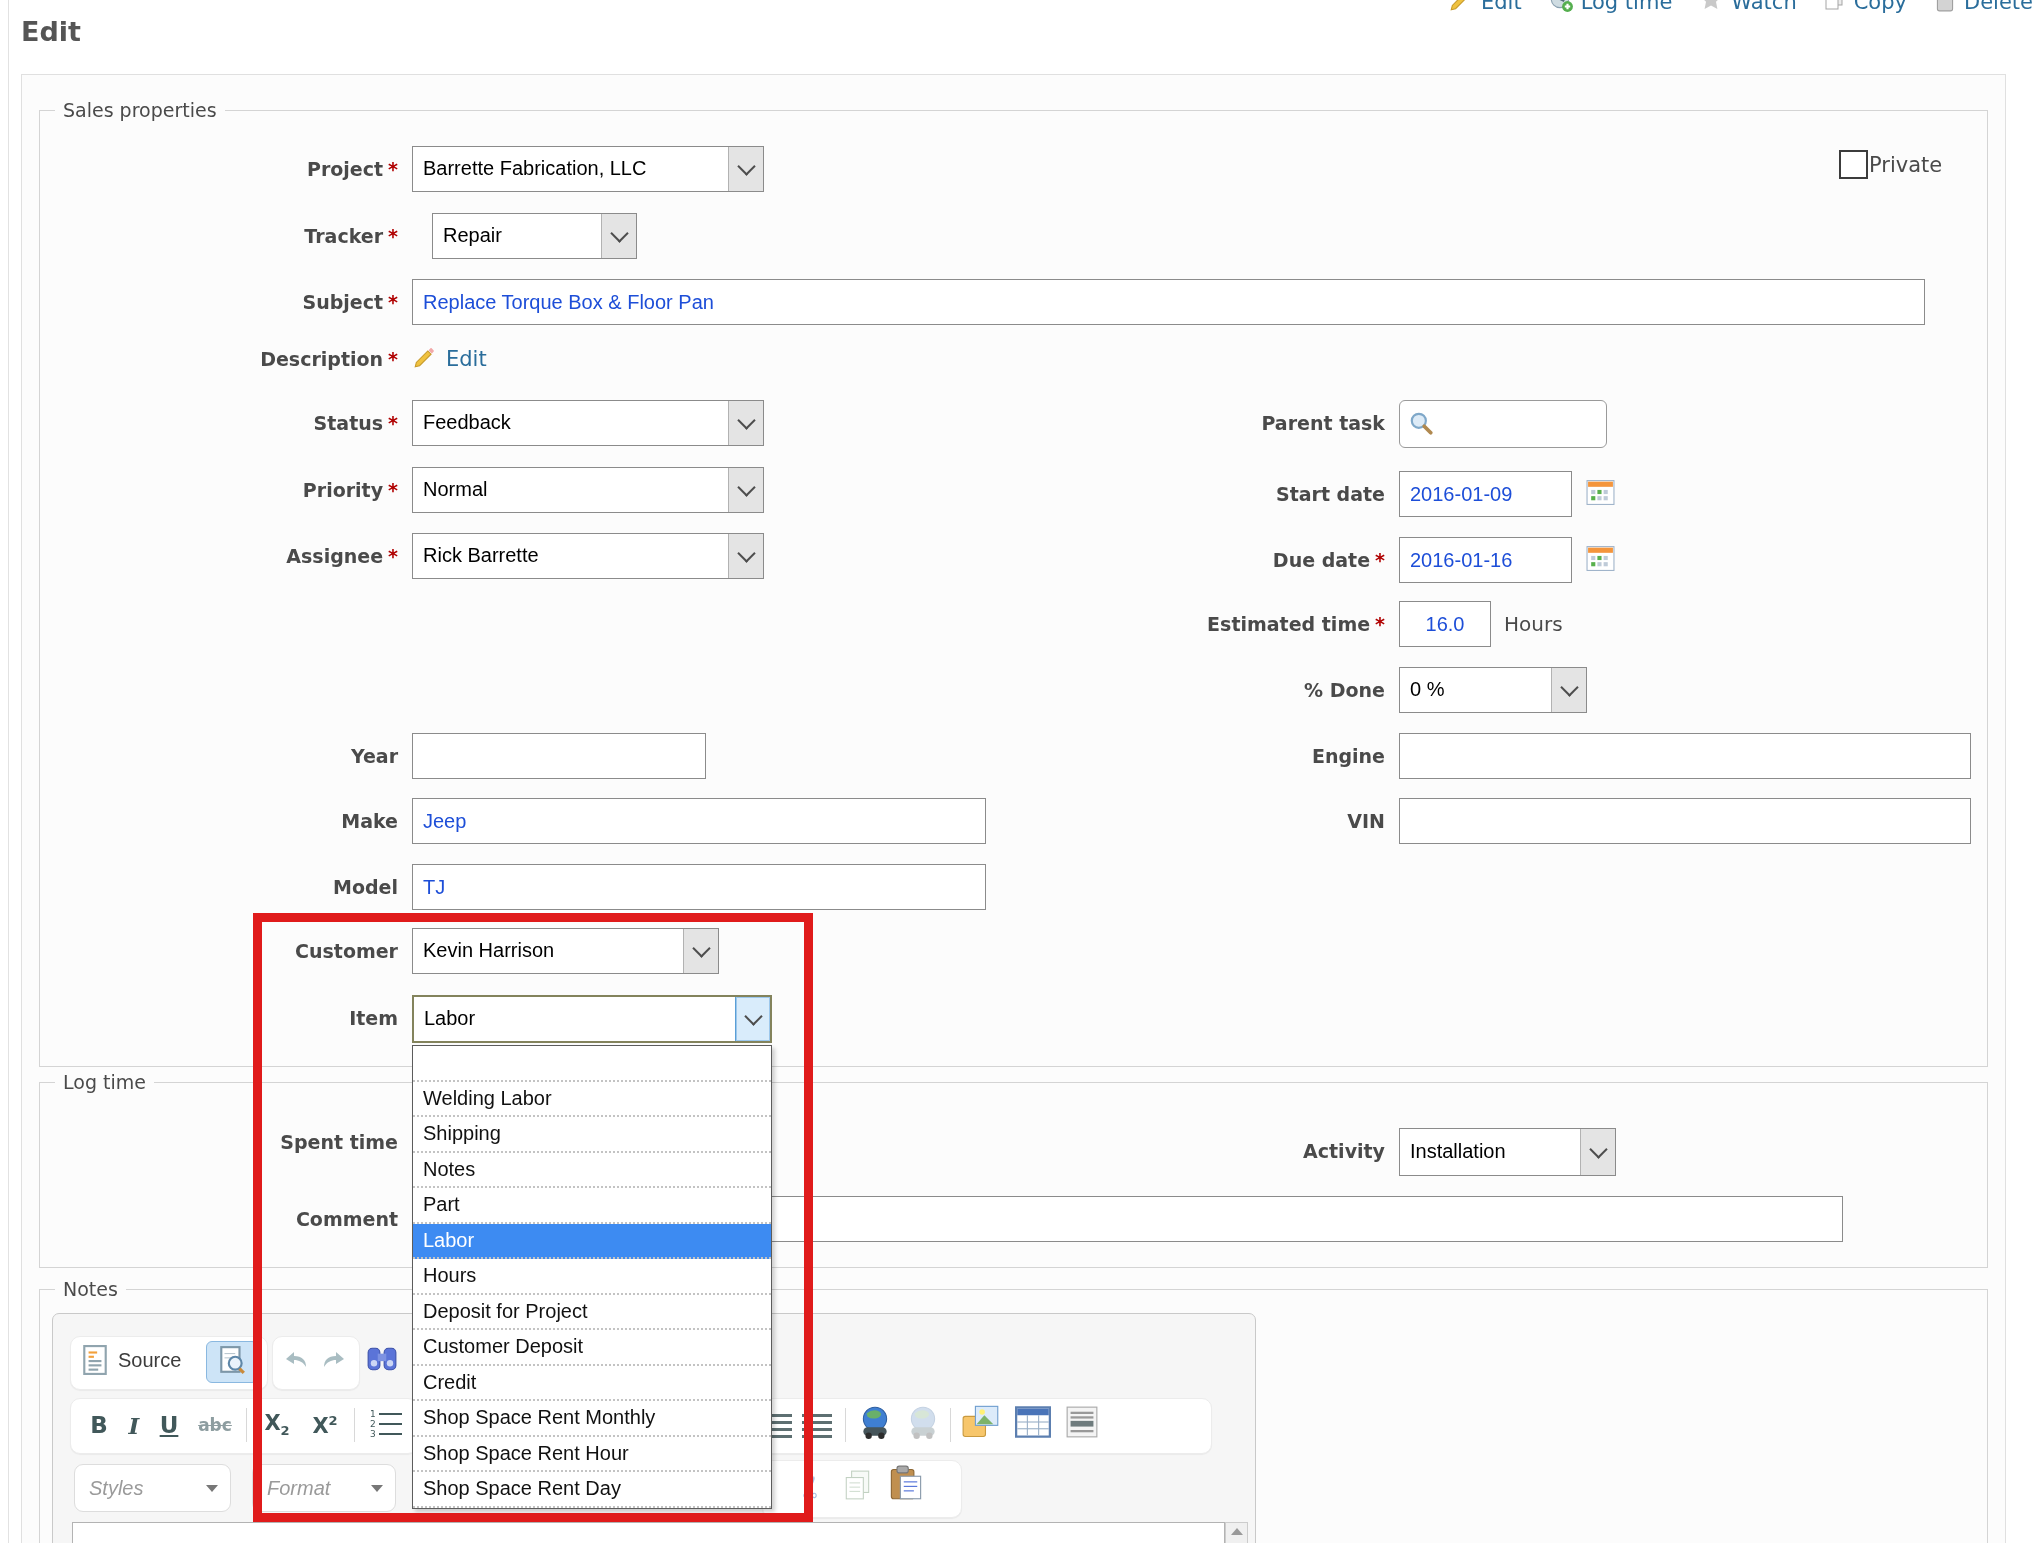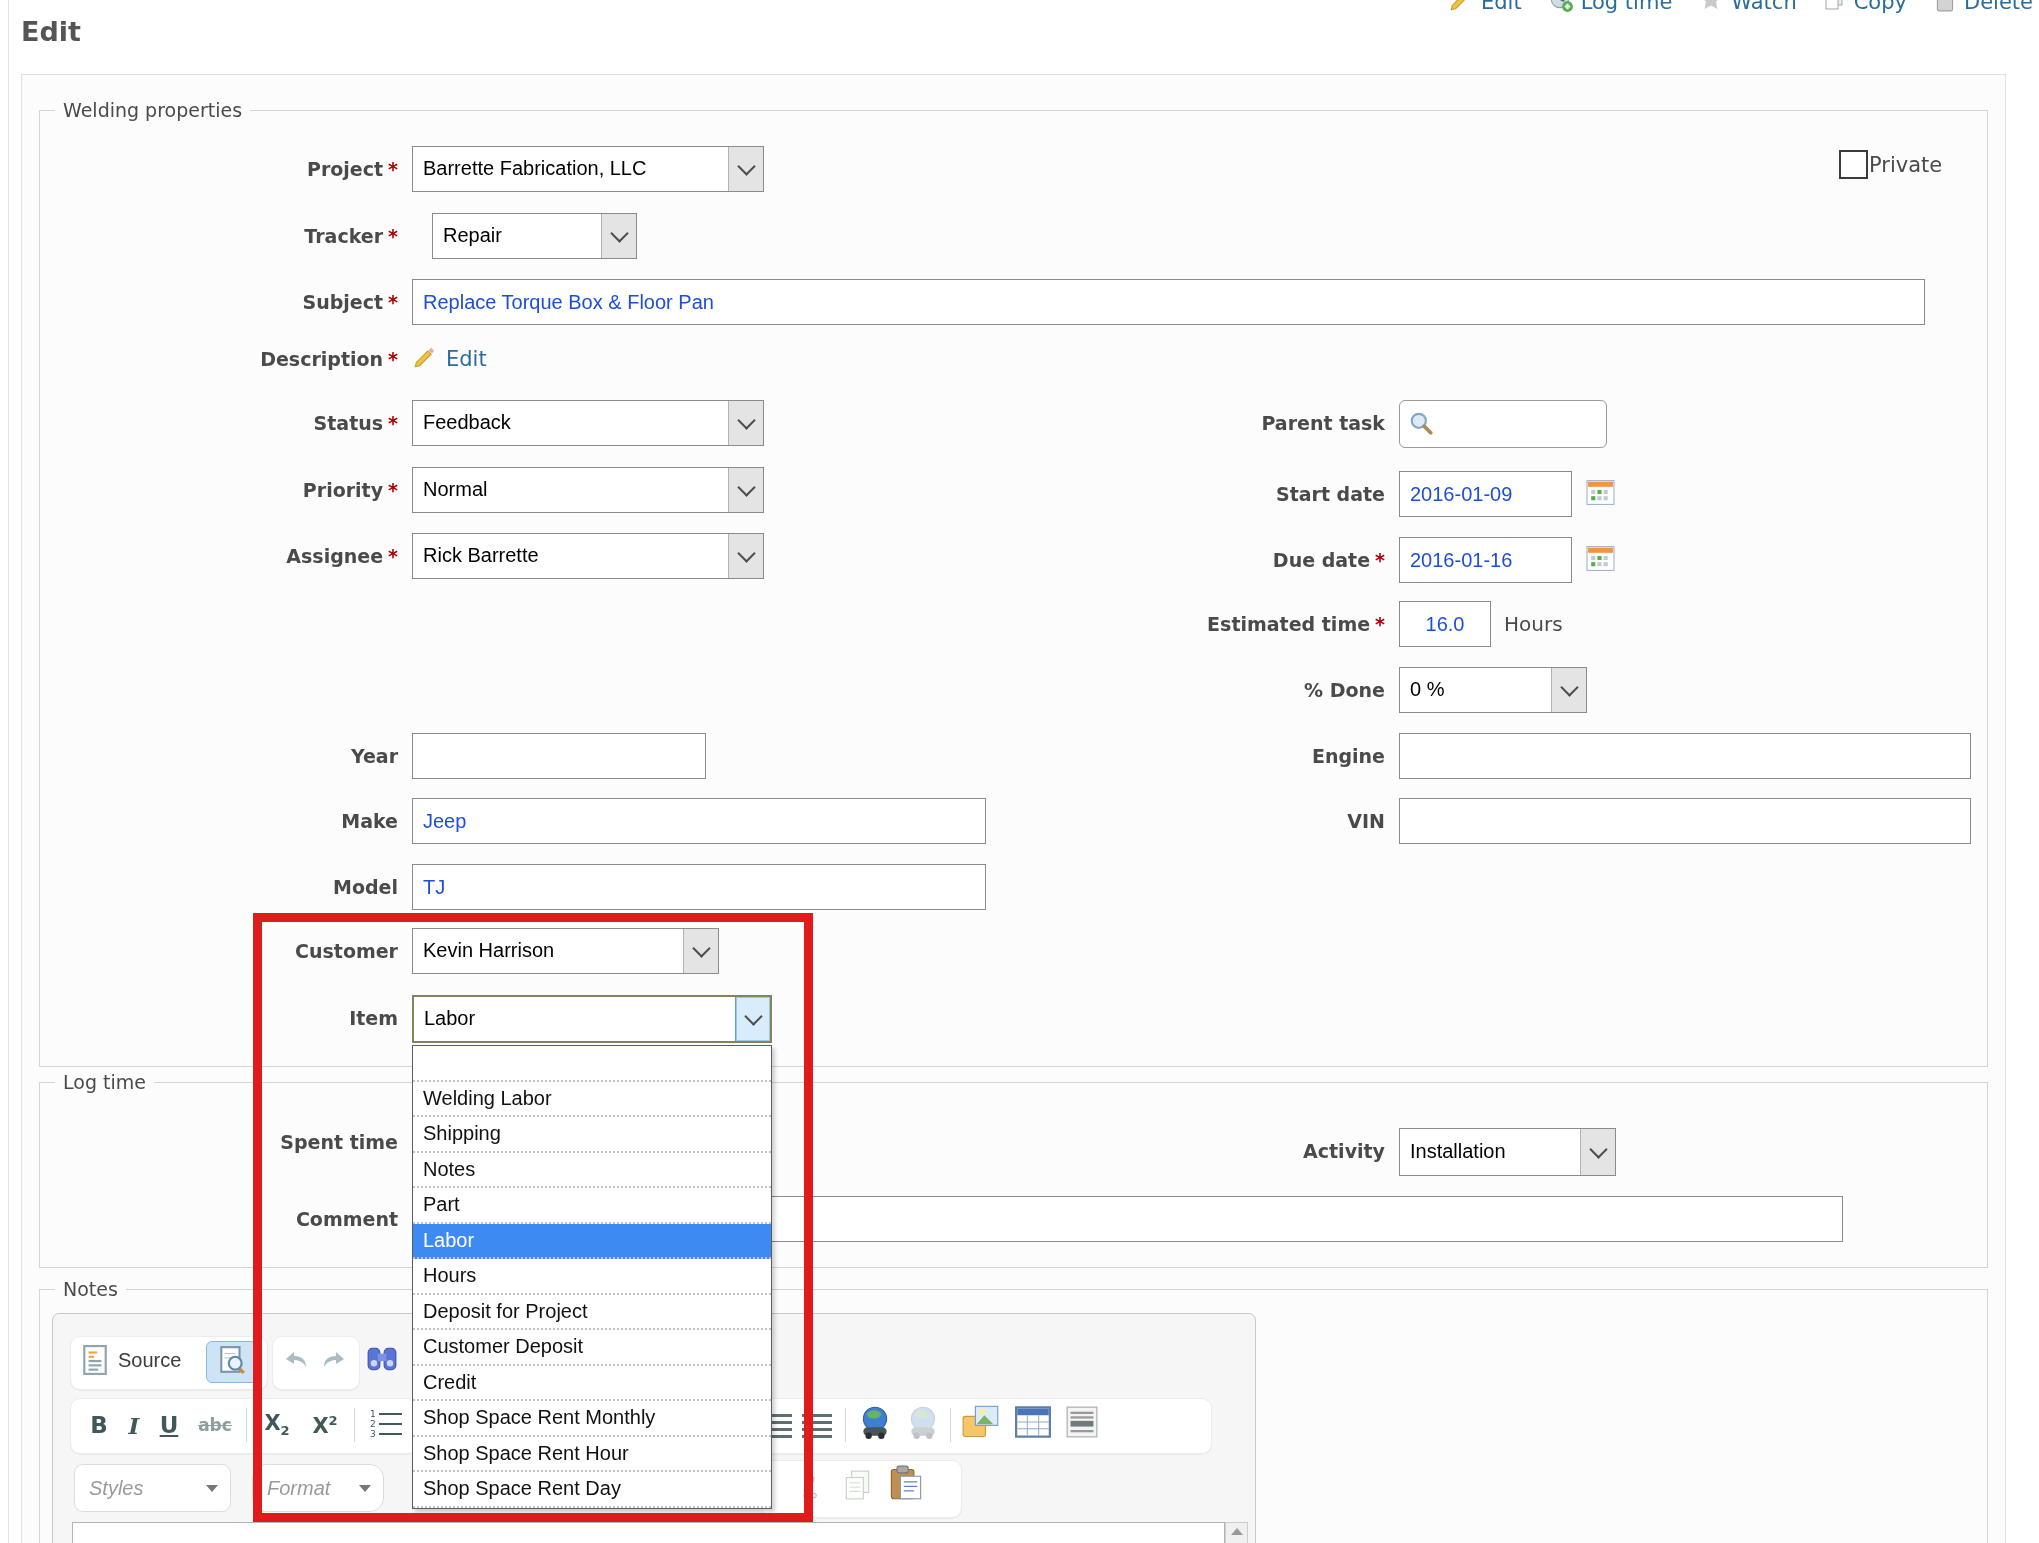--- a/index.html
+++ b/index.html
@@ -109,21 +109,21 @@
           </svg></span>
       <span>Delete</span>
     </span>
   </div>
 
   <div id="page-title">Edit</div>
 
   <div id="form-box"></div>
 
   <div class="fieldset" style="left:39px;top:110px;width:1949px;height:957px;"></div>
-  <div class="legend" style="left:55px;top:99px;">Welding properties</div>
+  <div class="legend" style="left:55px;top:99px;">Sales properties</div>
 
   <div id="private-row">
     <div id="private-checkbox"></div>
     <span id="private-label">Private</span>
   </div>
 
   <div class="flabel lcol" style="top:146px;"><span>Project</span><span class="req">*</span></div>
   <div class="sel" style="left:412px;top:146px;width:352px;">
     <span class="sel-text">Barrette Fabrication, LLC</span>
     <span class="sel-btn">
@@ -414,21 +414,21 @@
           <line x1="4" y1="10" x2="24" y2="10" stroke="#999" stroke-width="2"></line>
           <rect x="4" y="13" width="20" height="5" fill="#6e7b7d"></rect>
           <line x1="4" y1="22" x2="24" y2="22" stroke="#999" stroke-width="2"></line>
         </svg></span>
   </span>
 
   <div class="combo" style="left:74px;top:1464px;width:157px;">
     <span class="combo-text">Styles</span>
     <span class="tri-down"></span>
   </div>
-  <div class="combo" style="left:252px;top:1464px;width:132px;border-radius:14px;">
+  <div class="combo" style="left:252px;top:1464px;width:144px;">
     <span class="combo-text">Format</span>
     <span class="tri-down"></span>
   </div>
   <div class="tb-group" style="left:762px;top:1460px;width:198px;height:56px;"></div>
   <span class="tb-btn" style="left:790px;top:1466px;width:40px;height:42px;font-size:30px;color:#7c9fd0;opacity:.65;transform:rotate(-90deg);">
       <span>✂</span>
     </span>
   <span class="tb-btn" style="left:838px;top:1466px;width:40px;height:42px;opacity:.6;">
     <span><svg width="30" height="32" viewBox="0 0 28 30">
           <rect x="8" y="2" width="16" height="20" fill="#f2f8f2" stroke="#9bb39b"></rect>

